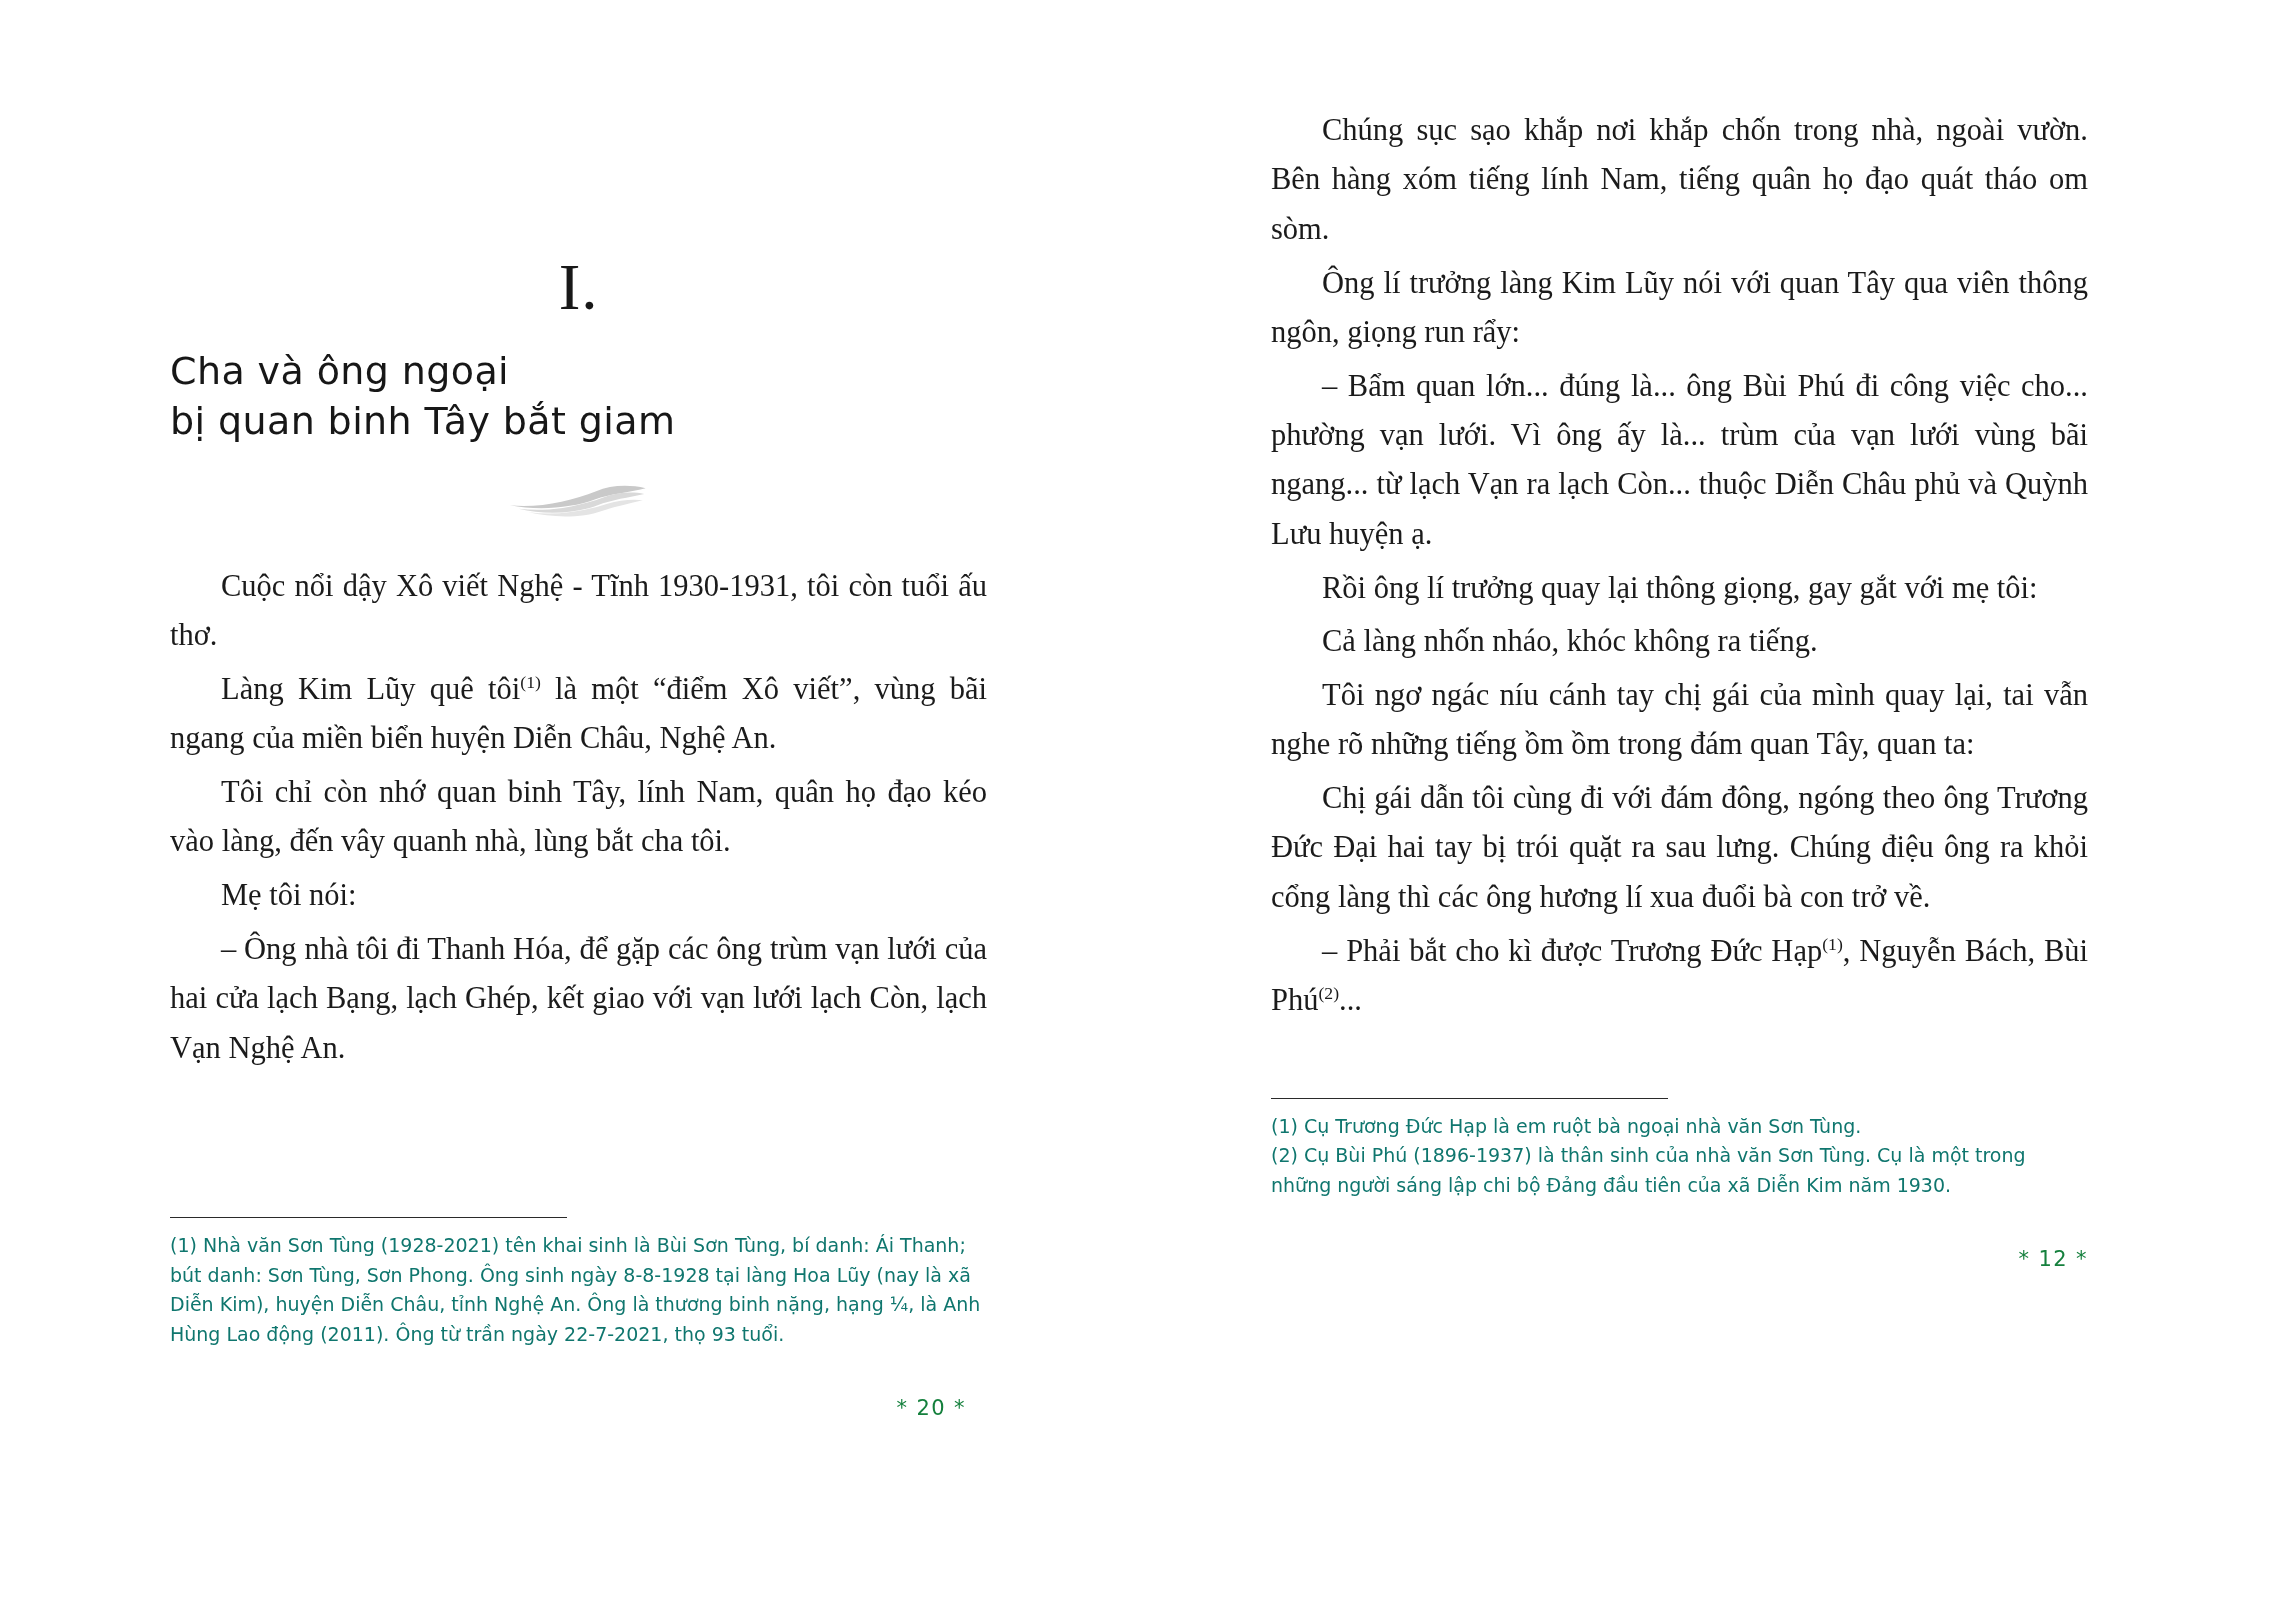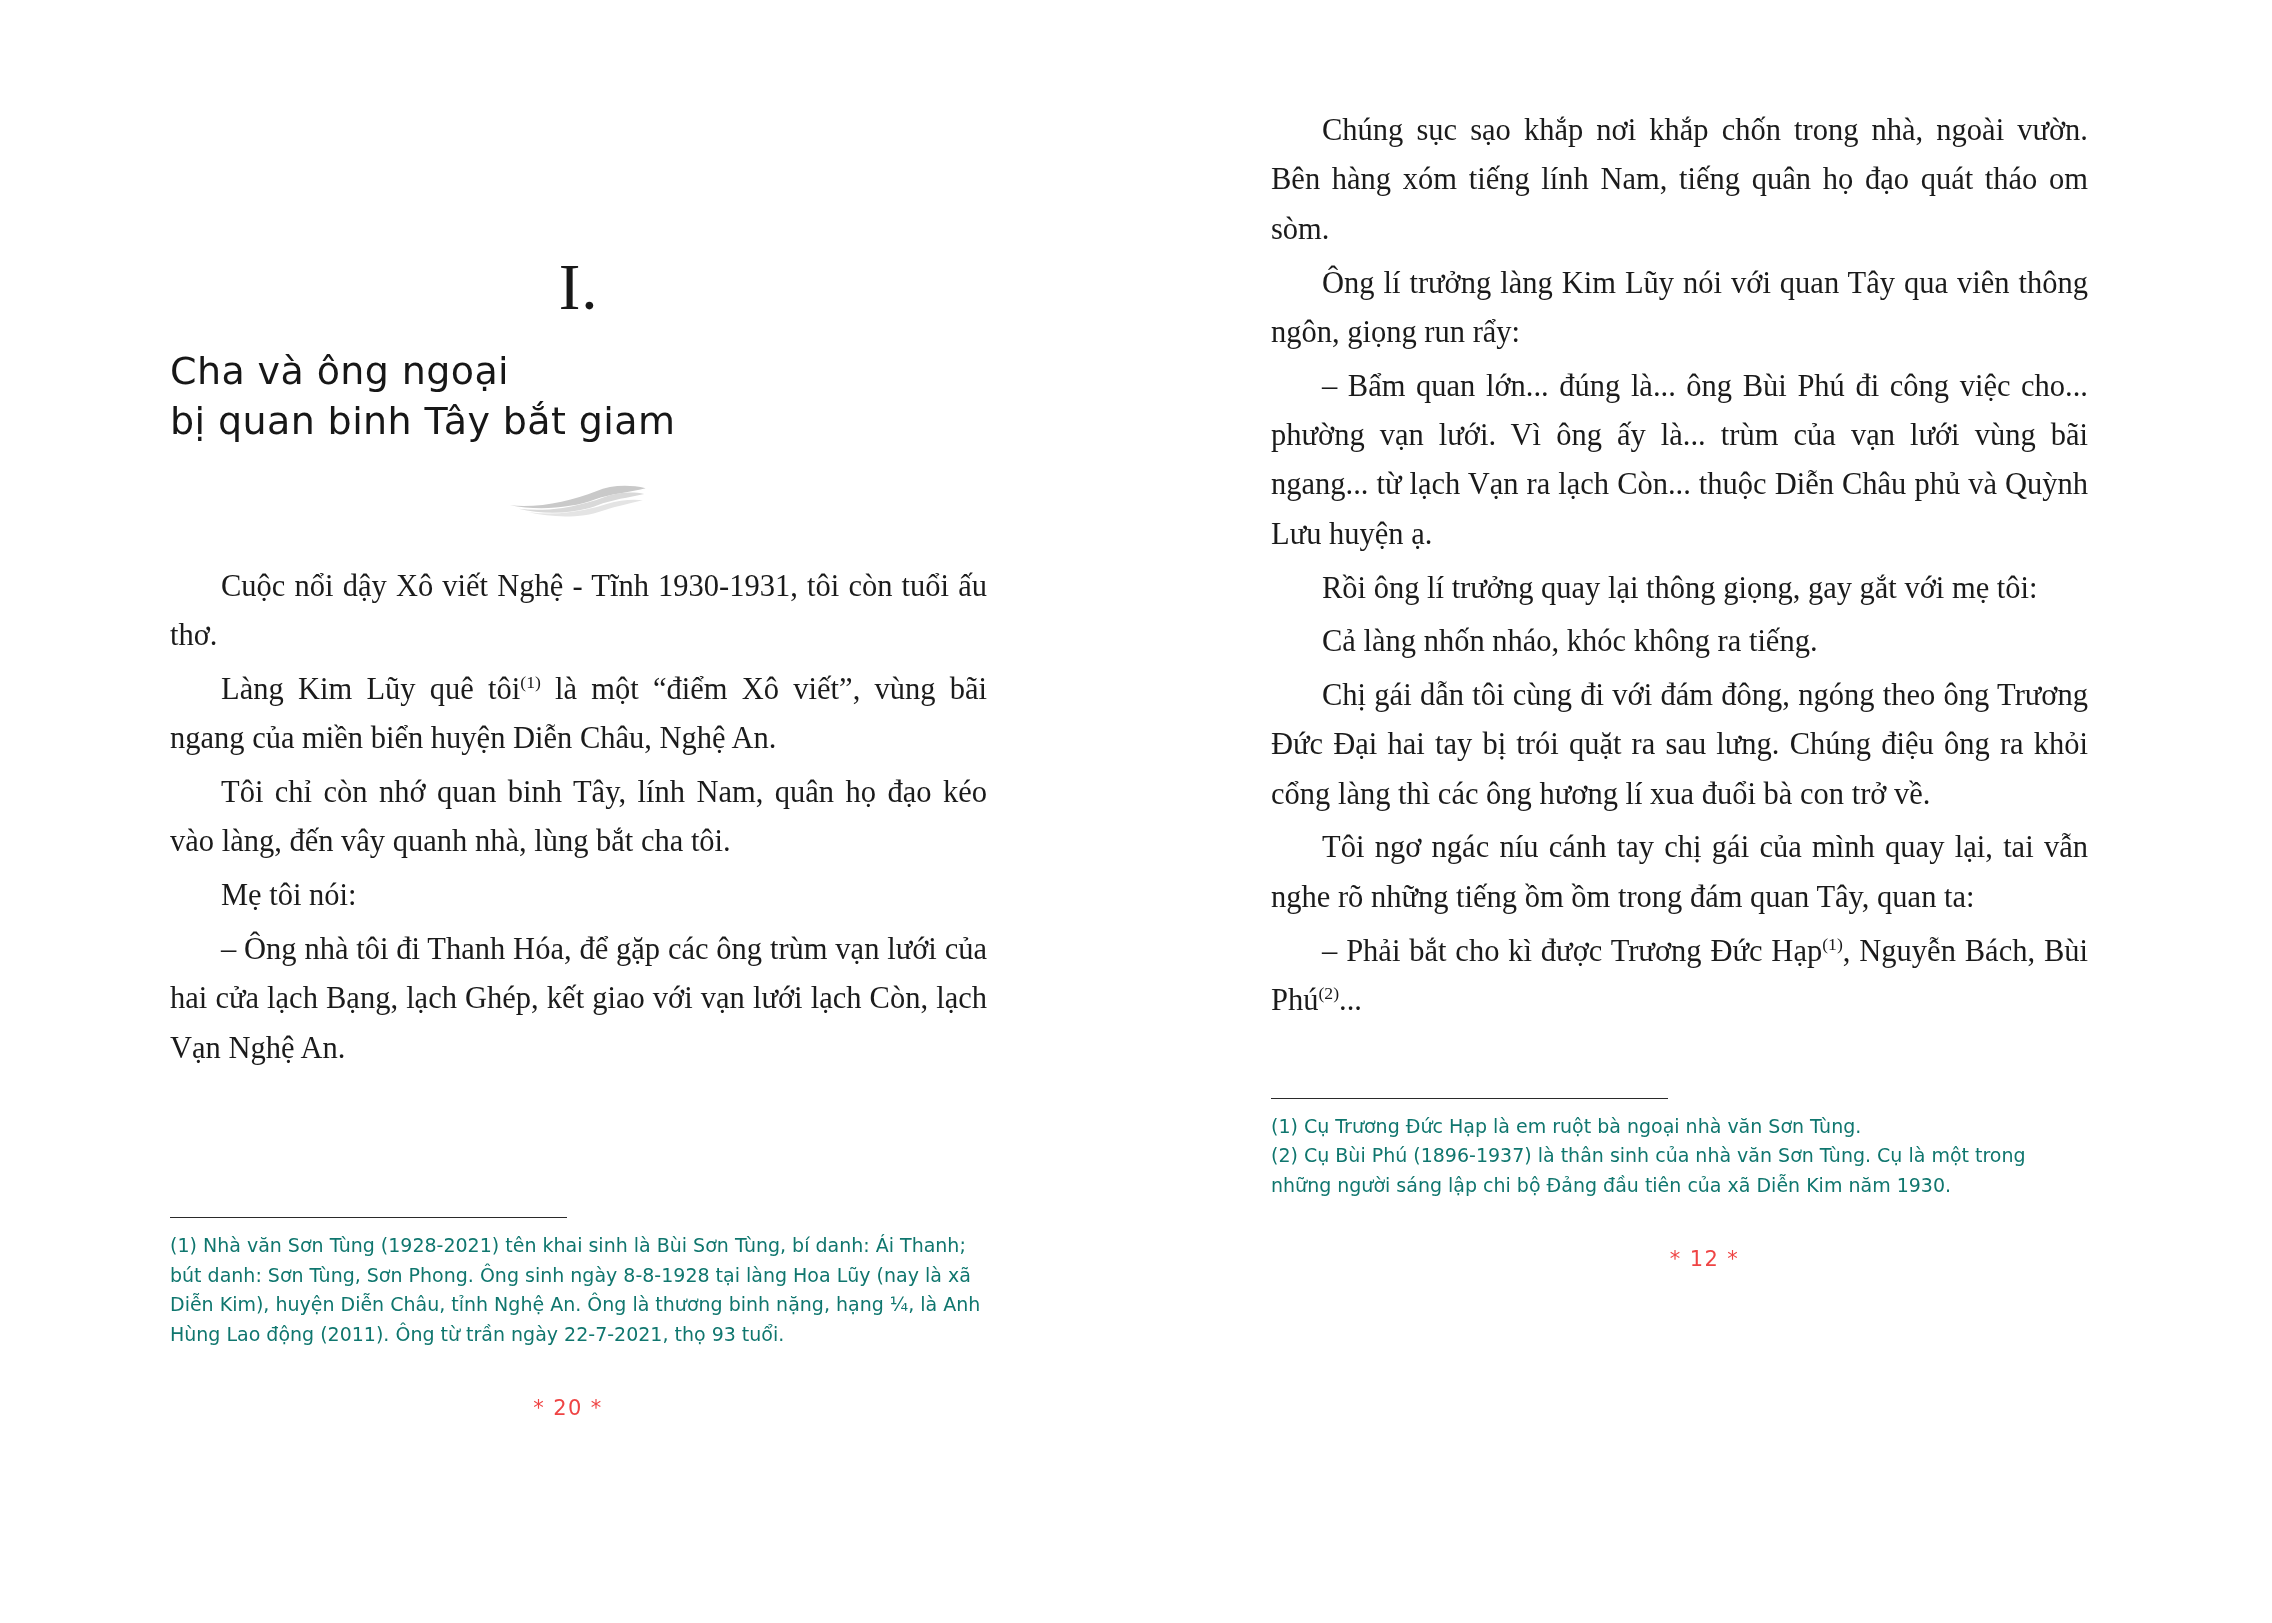--- a/index.html
+++ b/index.html
@@ -112,24 +112,24 @@
     margin: 0;
     text-indent: 0;
   }
 
   
   .folio {
     position: absolute;
     bottom: 68px;
     left: 0;
     right: 0;
-    text-align: center;
+    text-align: right;
     font-family: "DejaVu Sans", sans-serif;
     font-size: 21px;
-    color: #ef4444;
+    color: #15803d;
     letter-spacing: 1.4px;
   }
   .page-left .folio { padding-right: 21px; }
   .page-right .folio { padding-left: 50px; }
 </style>
 </head>
 <body>
 
 <div class="spread">
 
@@ -170,22 +170,22 @@
 
   <div class="page page-right">
     <div class="page-body">
 
       <div class="bodytext">
         <p>Chúng sục sạo khắp nơi khắp chốn trong nhà, ngoài vườn. Bên hàng xóm tiếng lính Nam, tiếng quân họ đạo quát tháo om sòm.</p>
         <p>Ông lí trưởng làng Kim Lũy nói với quan Tây qua viên thông ngôn, giọng run rẩy:</p>
         <p>– Bẩm quan lớn... đúng là... ông Bùi Phú đi công việc cho... phường vạn lưới. Vì ông ấy là... trùm của vạn lưới vùng bãi ngang... từ lạch Vạn ra lạch Còn... thuộc Diễn Châu phủ và Quỳnh Lưu huyện ạ.</p>
         <p>Rồi ông lí trưởng quay lại thông giọng, gay gắt với mẹ tôi:</p>
         <p>Cả làng nhốn nháo, khóc không ra tiếng.</p>
+        <p>Tôi ngơ ngác níu cánh tay chị gái của mình quay lại, tai vẫn nghe rõ những tiếng ồm ồm trong đám quan Tây, quan ta:</p>
         <p>Chị gái dẫn tôi cùng đi với đám đông, ngóng theo ông Trương Đức Đại hai tay bị trói quặt ra sau lưng. Chúng điệu ông ra khỏi cổng làng thì các ông hương lí xua đuổi bà con trở về.</p>
-        <p>Tôi ngơ ngác níu cánh tay chị gái của mình quay lại, tai vẫn nghe rõ những tiếng ồm ồm trong đám quan Tây, quan ta:</p>
         <p>– Phải bắt cho kì được Trương Đức Hạp<sup>(1)</sup>, Nguyễn Bách, Bùi Phú<sup>(2)</sup>...</p>
       </div>
 
       <div class="footnote-area">
         <div class="footnote-rule"></div>
         <div class="footnotes">
           <p>(1) Cụ Trương Đức Hạp là em ruột bà ngoại nhà văn Sơn Tùng.</p>
           <p>(2) Cụ Bùi Phú (1896-1937) là thân sinh của nhà văn Sơn Tùng. Cụ là một trong những người sáng lập chi bộ Đảng đầu tiên của xã Diễn Kim năm 1930.</p>
         </div>
       </div>

